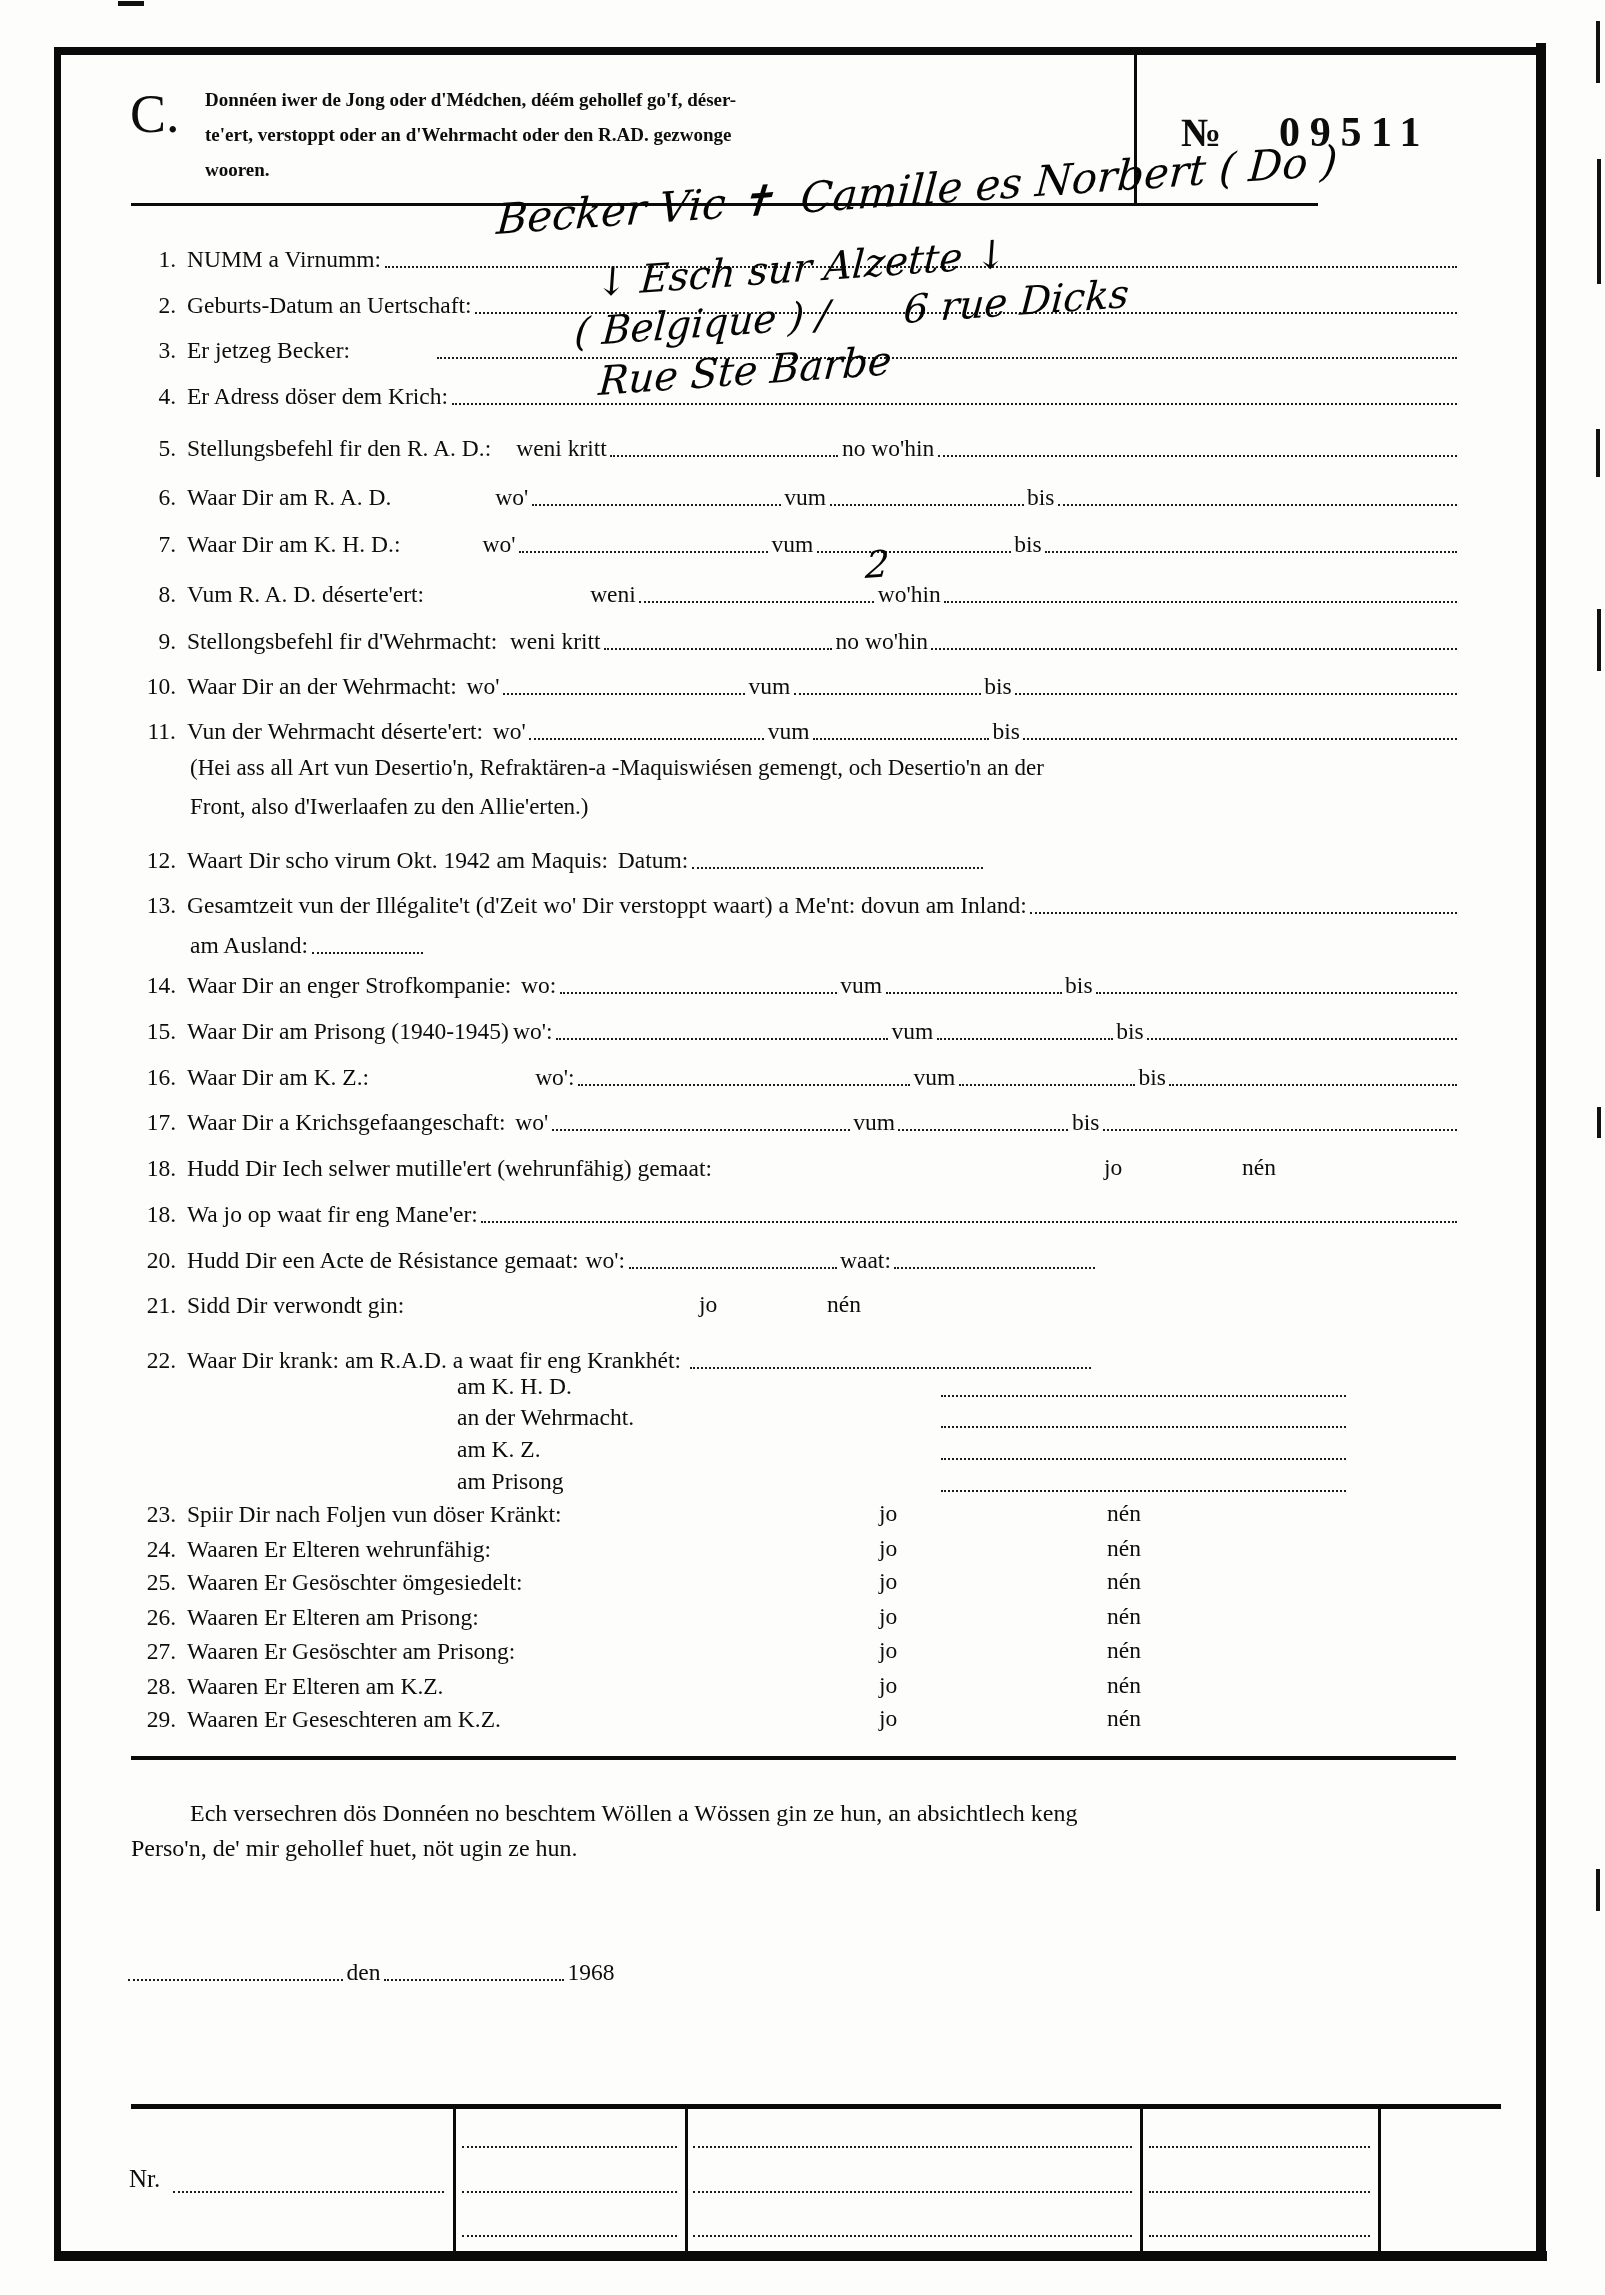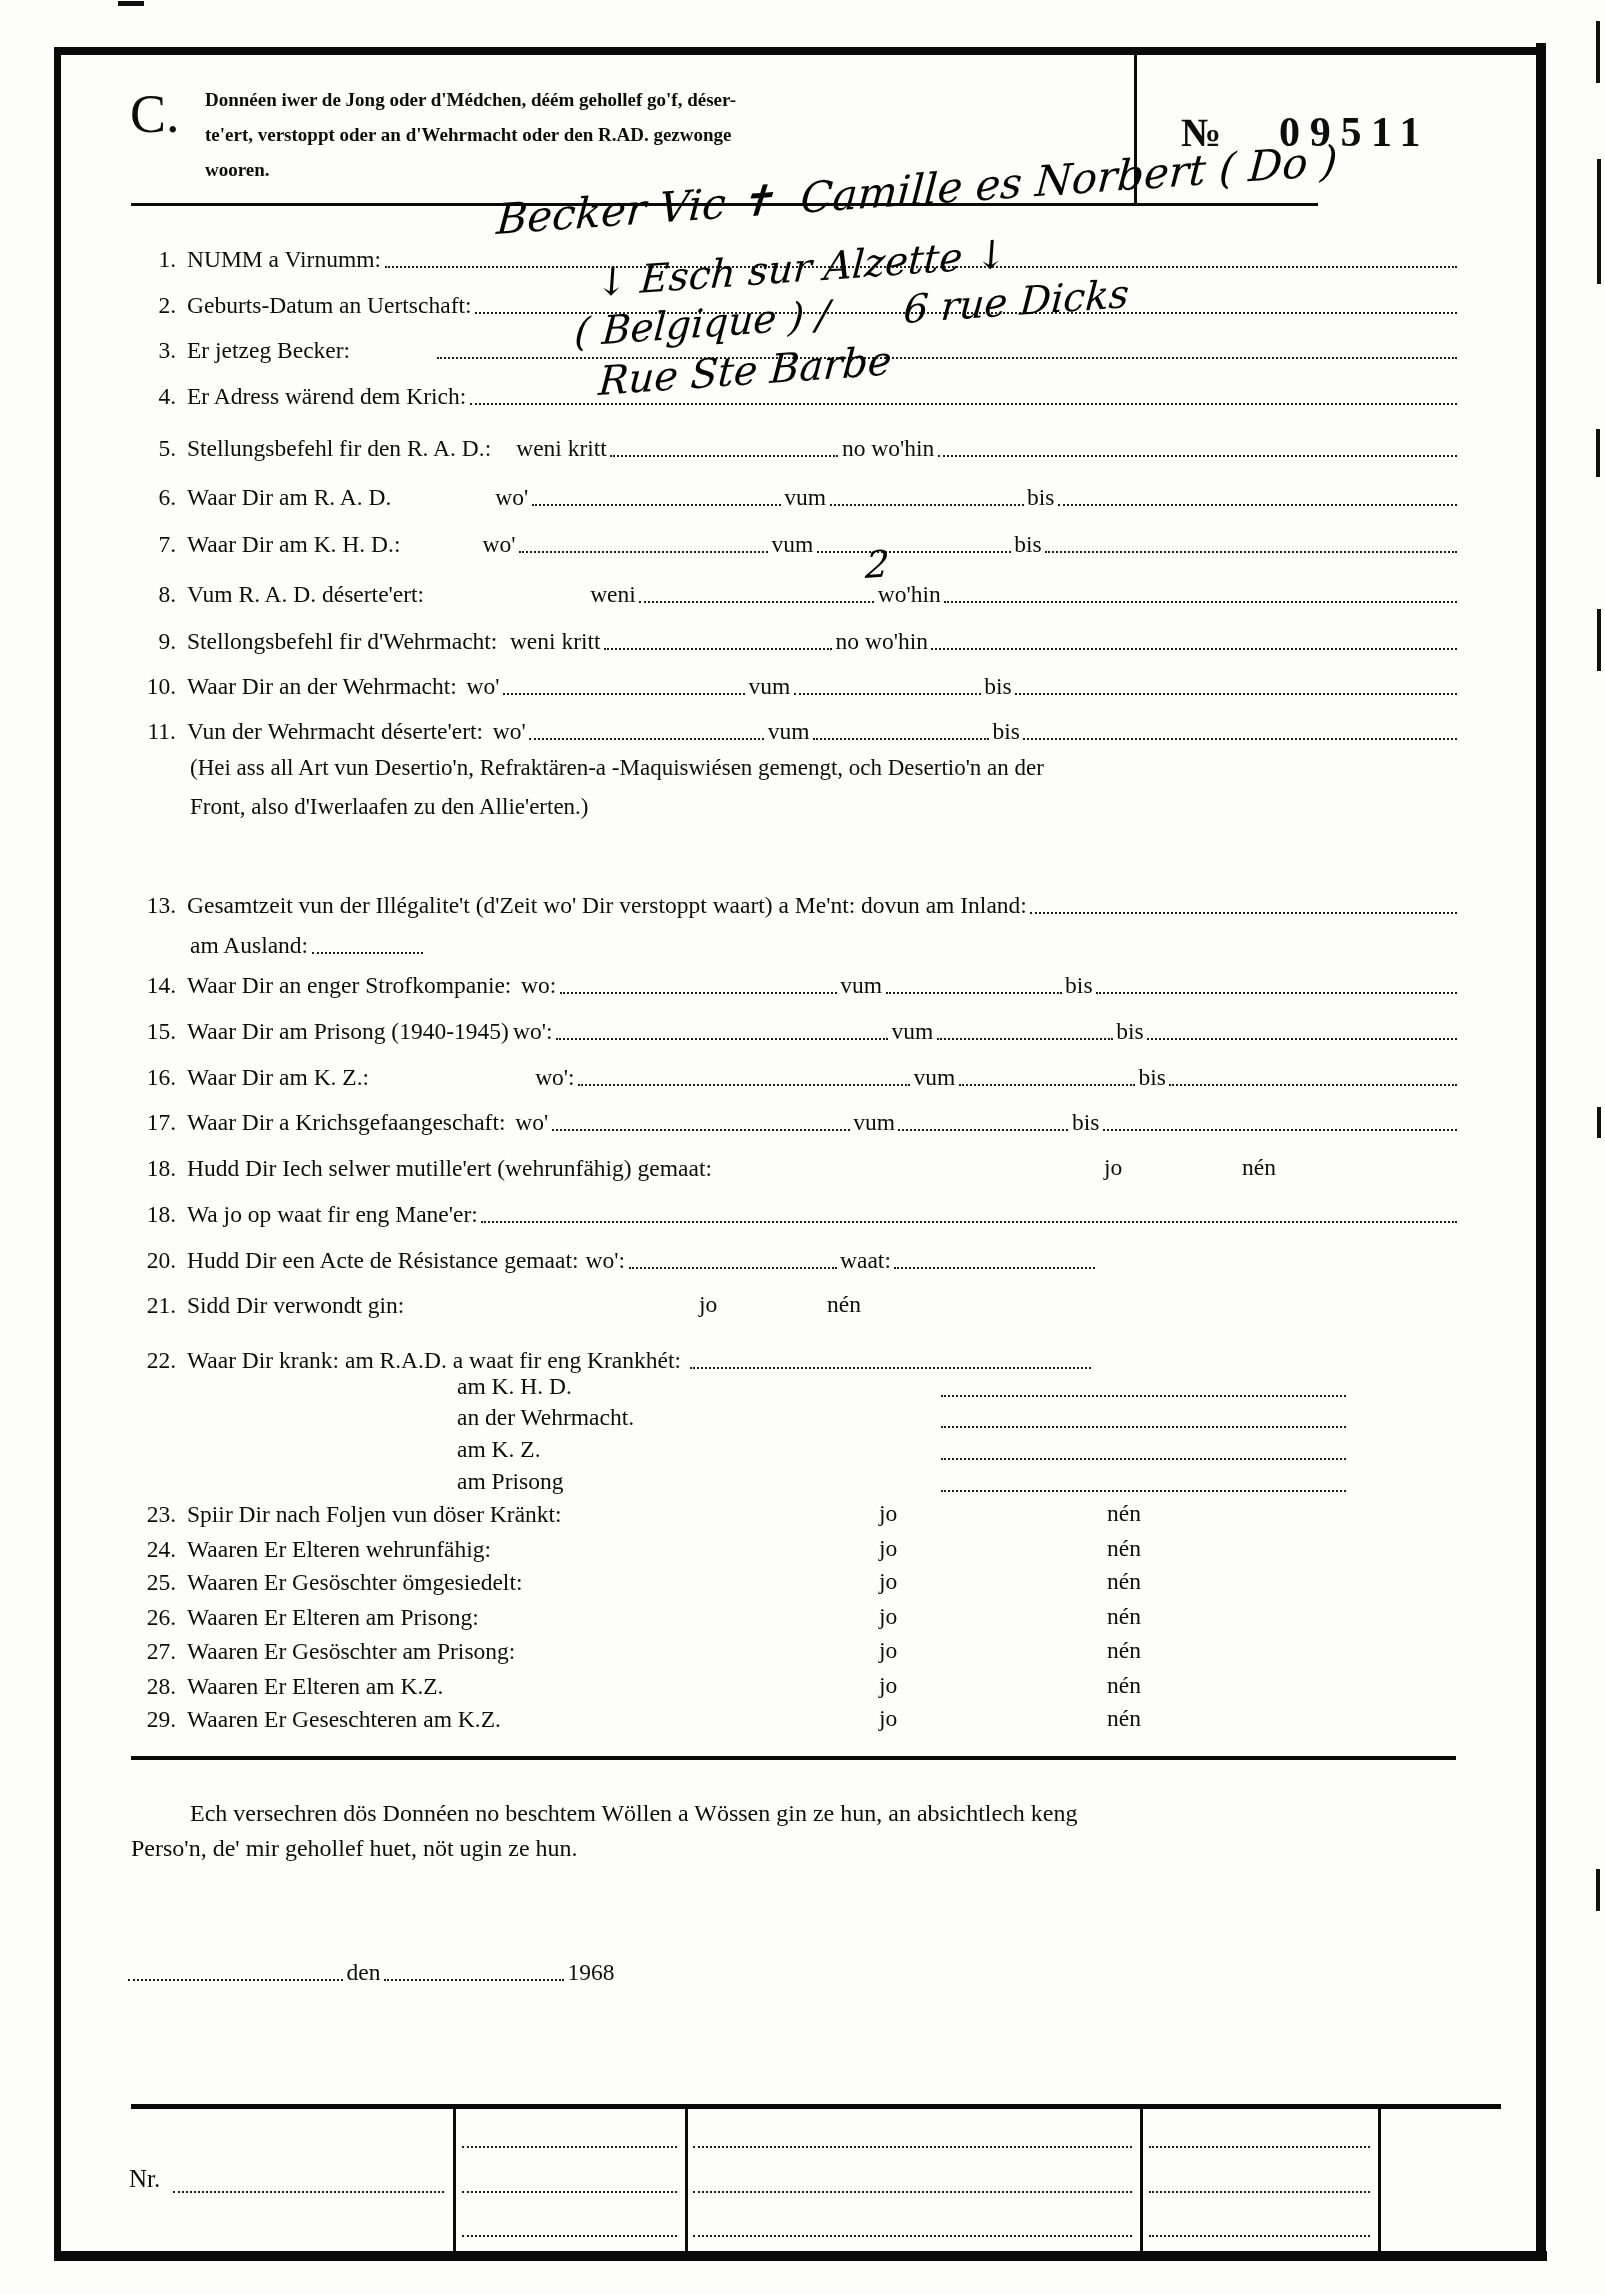--- a/index.html
+++ b/index.html
@@ -73,21 +73,21 @@
     <span class="dots grow"></span>
   </div>
   <div class="row" style="top:332px">
     <span class="num">3.</span>
     <span class="lbl">Er jetzeg Becker:</span>
     <span class="sp" style="width:83px"></span>
     <span class="dots grow"></span>
   </div>
   <div class="row" style="top:378px">
     <span class="num">4.</span>
-    <span class="lbl">Er Adress wärend dem Krich:</span>
+    <span class="lbl">Er Adress döser dem Krich:</span>
     <span class="dots grow"></span>
   </div>
 
   <div class="row" style="top:430px">
     <span class="num">5.</span>
     <span class="lbl">Stellungsbefehl fir den R. A. D.:</span>
     <span class="sp" style="width:25px"></span>
     <span class="lbl">weni kritt</span>
     <span class="dots" style="flex:0 0 228px"></span>
     <span class="lbl">no wo'hin</span>
@@ -157,20 +157,28 @@
     <span class="lbl">wo'</span>
     <span class="dots" style="flex:0 0 235px"></span>
     <span class="lbl">vum</span>
     <span class="dots" style="flex:0 0 176px"></span>
     <span class="lbl">bis</span>
     <span class="dots grow"></span>
   </div>
   <div class="note" style="top:754px">(Hei ass all Art vun Desertio'n, Refraktären-a -Maquiswiésen gemengt, och Desertio'n an der</div>
   <div class="note" style="top:793px">Front, also d'Iwerlaafen zu den Allie'erten.)</div>
 
+  <div class="row" style="top:842px">
+    <span class="num">12.</span>
+    <span class="lbl">Waart Dir scho virum Okt. 1942 am Maquis:</span>
+    <span class="sp" style="width:9.7px"></span>
+    <span class="lbl">Datum:</span>
+    <span class="dots" style="flex:0 0 291px"></span>
+    <span class="spgrow"></span>
+  </div>
 
   <div class="row" style="top:887px">
     <span class="num">13.</span>
     <span class="lbl">Gesamtzeit vun der Illégalite't (d'Zeit wo' Dir verstoppt waart) a Me'nt: dovun am Inland:</span>
     <span class="dots grow"></span>
   </div>
   <div class="row" style="top:927px;left:190px;width:429px">
     <span class="lbl">am Ausland:</span>
     <span class="dots" style="flex:0 0 111px"></span>
     <span class="spgrow"></span>

